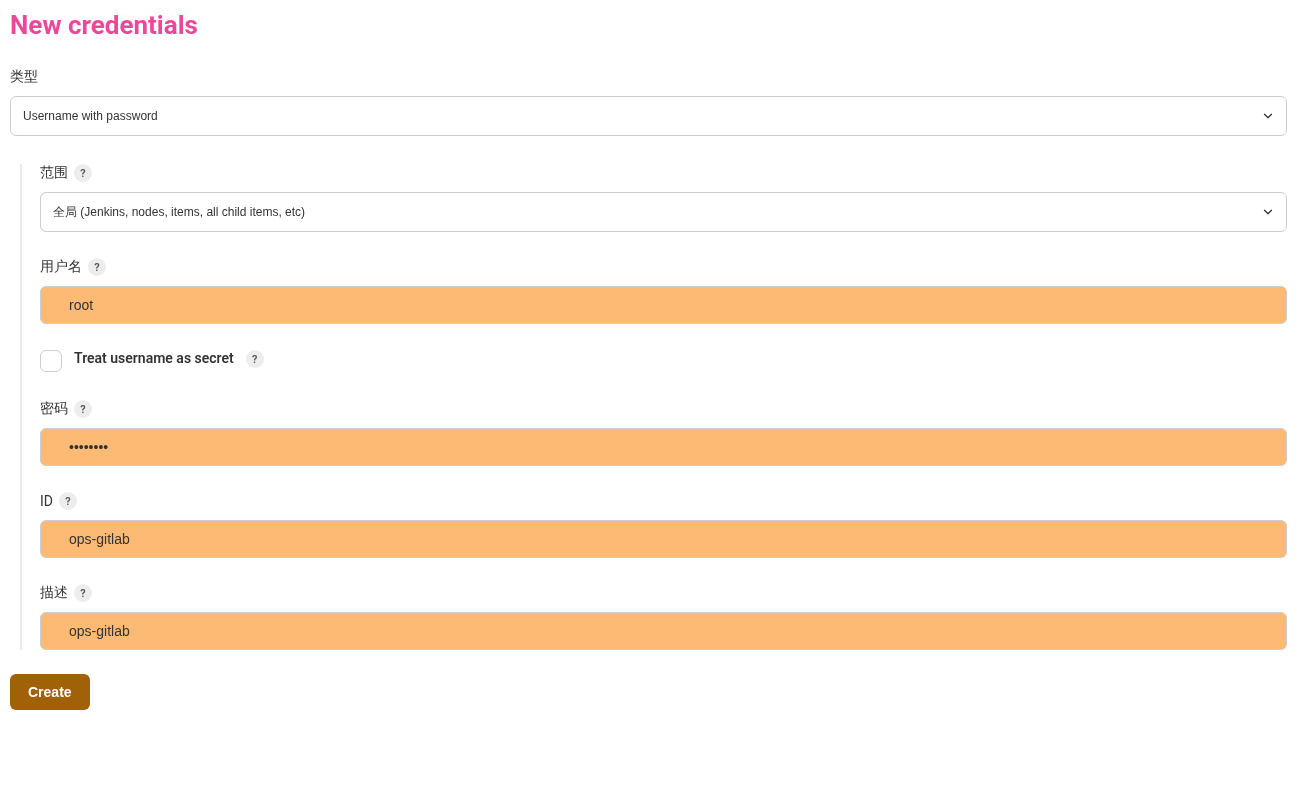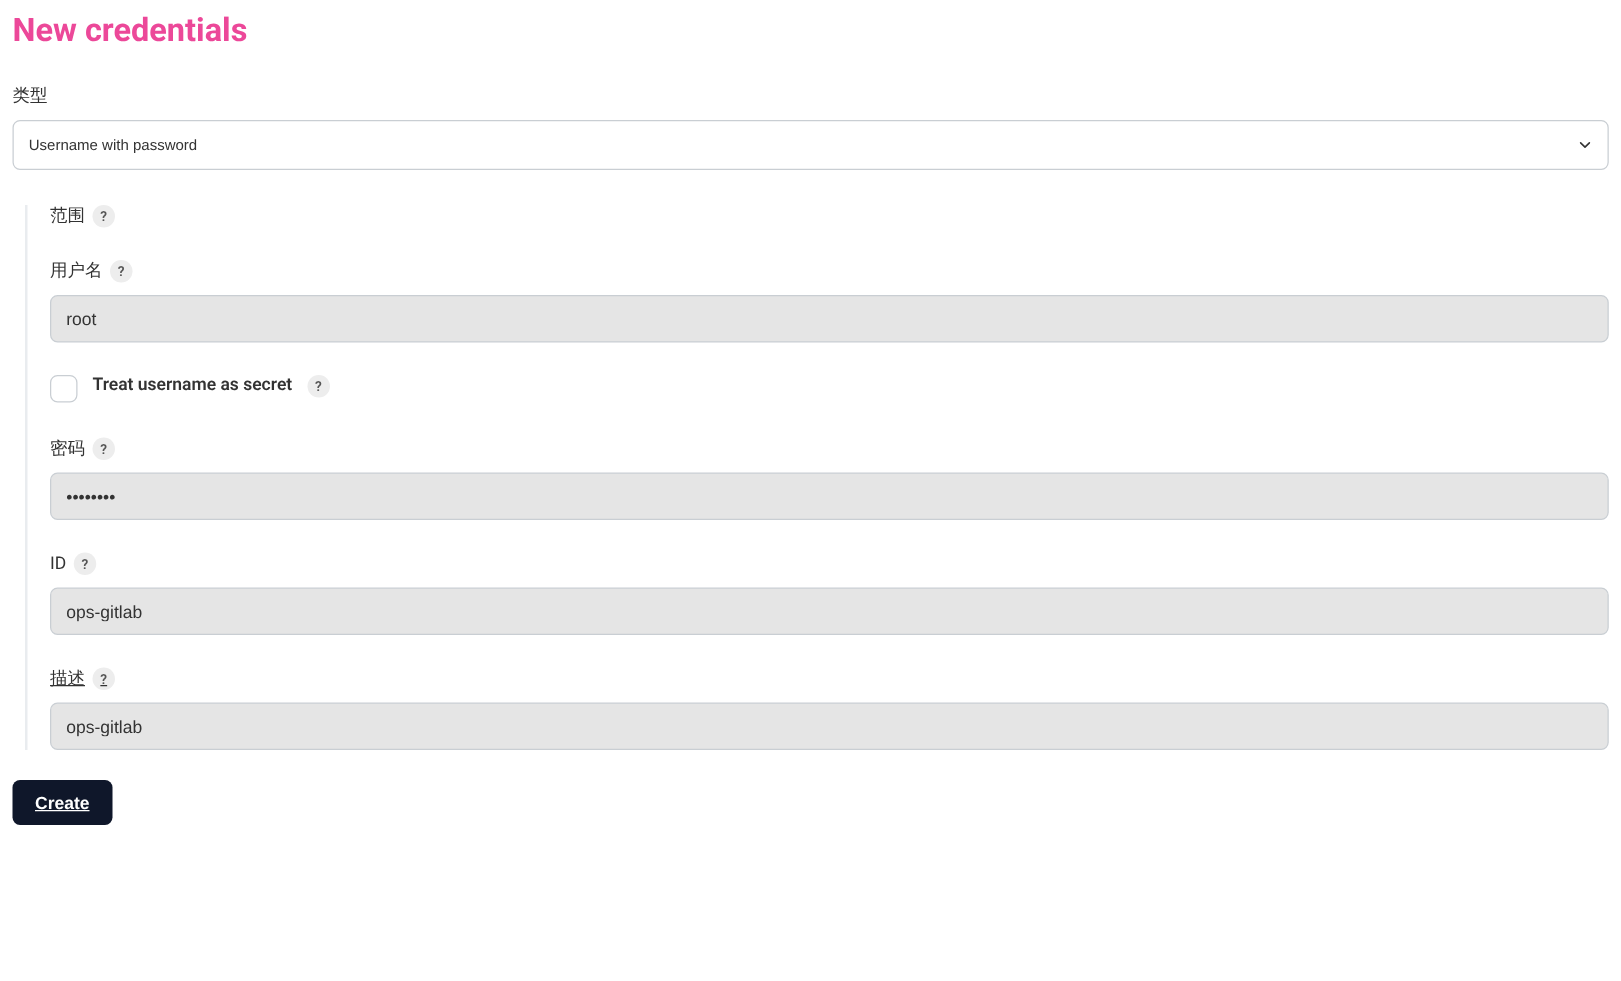--- a/index.html
+++ b/index.html
@@ -64,24 +64,24 @@
       position: absolute;
       right: 12px;
       top: 50%;
       transform: translateY(-50%);
       pointer-events: none;
     }
     .text-input {
       width: 100%;
       border: 1px solid #c9ced3;
       border-radius: 6px;
-      padding: 10px 12px;
-      font-size: 14px;
-      color: #333;
-      background: #e5e5e5;
+      padding: 10px 28px;
+      font-size: 14px;
+      color: #333;
+      background: #fdba74;
       height: 38px;
     }
     .nested-section {
       border-left: 2px solid #e9ecef;
       padding-left: 18px;
       margin-left: 10px;
       margin-top: 28px;
       margin-bottom: 24px;
     }
     .nested-section .field-group { margin-bottom: 26px; }
@@ -109,21 +109,21 @@
       background: #063970;
       background: #0b3a66;
       color: #fff;
       border: none;
       border-radius: 6px;
       padding: 10px 18px;
       font-size: 14px;
       font-weight: 600;
       cursor: pointer;
     }
-    .submit-btn { background: #0f172a; text-decoration: underline; }
+    .submit-btn { background: #a16207; }
   </style>
 </head>
 <body>
 
 
 
 <h1 class="page-title">New credentials</h1>
 
 
 <div class="field-group">
@@ -140,20 +140,28 @@
   </div>
 </div>
 
 <div class="nested-section">
 
   <div class="field-group">
     <div class="label-row">
       <span class="label-text">范围</span>
       <span class="help-badge">?</span>
     </div>
+    <div class="select-wrap">
+      <select class="select">
+        <option>全局 (Jenkins, nodes, items, all child items, etc)</option>
+      </select>
+      <svg class="chevron" width="14" height="14" viewBox="0 0 24 24" fill="none" stroke="#333" stroke-width="2.2" stroke-linecap="round" stroke-linejoin="round">
+          <polyline points="6 9 12 15 18 9"></polyline>
+        </svg>
+    </div>
   </div>
 
   <div class="field-group">
     <div class="label-row">
       <span class="label-text">用户名</span>
       <span class="help-badge">?</span>
     </div>
     <input type="text" class="text-input" value="root" style="">
   </div>
 
@@ -172,21 +180,21 @@
   </div>
 
   <div class="field-group">
     <div class="label-row">
       <span class="label-text">ID</span>
       <span class="help-badge">?</span>
     </div>
     <input type="text" class="text-input" value="ops-gitlab" style="">
   </div>
 
-  <div class="field-group" style="margin-bottom:10px;text-decoration:underline;">
+  <div class="field-group" style="margin-bottom:10px;">
     <div class="label-row">
       <span class="label-text">描述</span>
       <span class="help-badge">?</span>
     </div>
     <input type="text" class="text-input" value="ops-gitlab" style="">
   </div>
 
 </div>
 
 <button class="submit-btn">Create</button>

